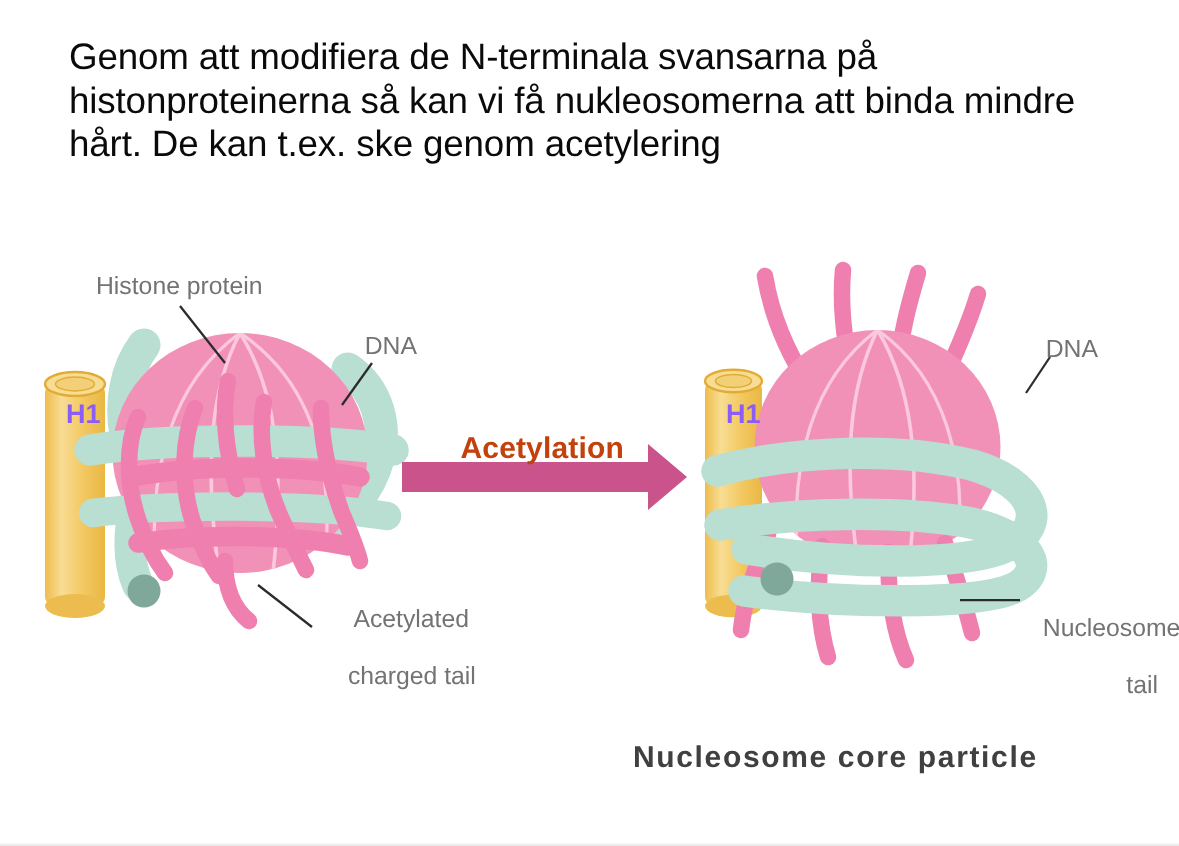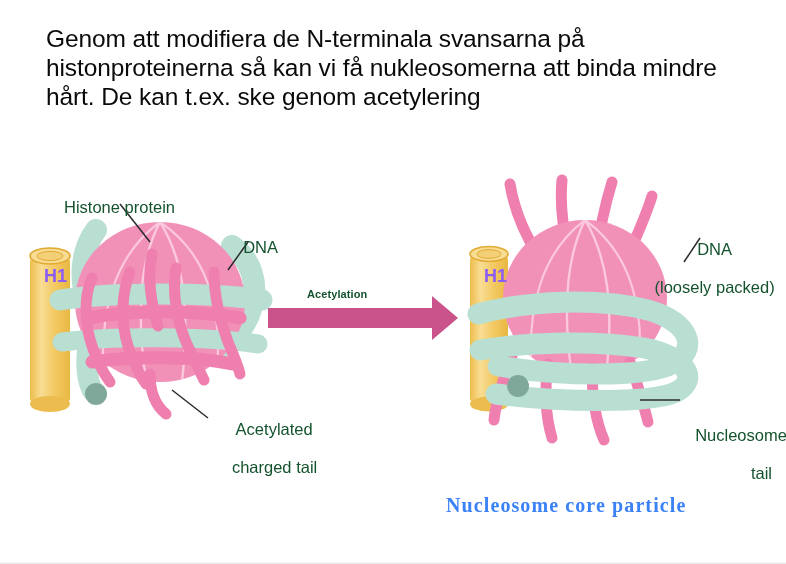--- a/index.html
+++ b/index.html
@@ -39,66 +39,65 @@
     height: 360px;
   }
   #figure-svg { display: block; }
 
   
   .fig-label {
     position: absolute;
     font-family: "Liberation Sans", sans-serif;
     font-size: 16.5px;
     line-height: 19px;
-    color: #14532d;
-    white-space: pre;
-    margin-top: 16px;
+    color: #737373;
+    white-space: pre;
   }
   .fig-label.center { text-align: center; }
 
   #label-histone-protein { left: 64px;  top: 182px; }
   #label-dna-tight      { left: 186px; top: 203px; text-align: center; width: 140px; }
   #label-positively     { left: 212px; top: 385px; text-align: center; width: 116px; }
   #label-dna-loose      { left: 640px; top: 205px; text-align: center; width: 140px; }
   #label-acetylated     { left: 686px; top: 391px; text-align: left; width: 100px; }
   #label-acetylated .line2 { display: block; text-align: right; width: 86px; }
 
   #label-acetylation {
     position: absolute;
     left: 307px;
     top: 288px;
-    font-size: 11px;
+    font-size: 20px;
     font-weight: 700;
-    color: #14532d;
+    color: #c2410c;
     letter-spacing: 0.1px;
     white-space: pre;
   }
 
   
   .h1-text {
     position: absolute;
     font-family: "Liberation Sans", sans-serif;
     font-size: 18px;
     font-weight: 700;
     color: #8b5cf6;
     white-space: pre;
   }
   #h1-left  { left: 44px;  top: 266px; }
   #h1-right { left: 484px; top: 266px; }
 
   
   #caption-nucleosome {
     position: absolute;
-    left: 446px;
+    left: 422px;
     top: 494px;
-    font-family: Liberation Serif, serif;
+    font-family: Liberation Sans, sans-serif;
     font-size: 20px;
     font-weight: 700;
     letter-spacing: 1.1px;
-    color: #3b82f6;
+    color: #404040;
     white-space: pre;
   }
 
   
   #page-bottom-rule {
     position: absolute;
     left: 0;
     bottom: 0;
     width: 786px;
     height: 2px;
@@ -248,21 +247,20 @@
   <span>DNA</span><br>
 </div>
 
 <div class="fig-label center" id="label-positively">
   <span>Acetylated</span><br>
   <span>charged tail</span>
 </div>
 
 <div class="fig-label center" id="label-dna-loose">
   <span>DNA</span><br>
-  <span>(loosely packed)</span>
 </div>
 
 <div class="fig-label" id="label-acetylated">
   <span>Nucleosome</span>
   <span class="line2">tail</span>
 </div>
 
 <div id="label-acetylation">Acetylation</div>
 
 <div class="h1-text" id="h1-left">H1</div>

